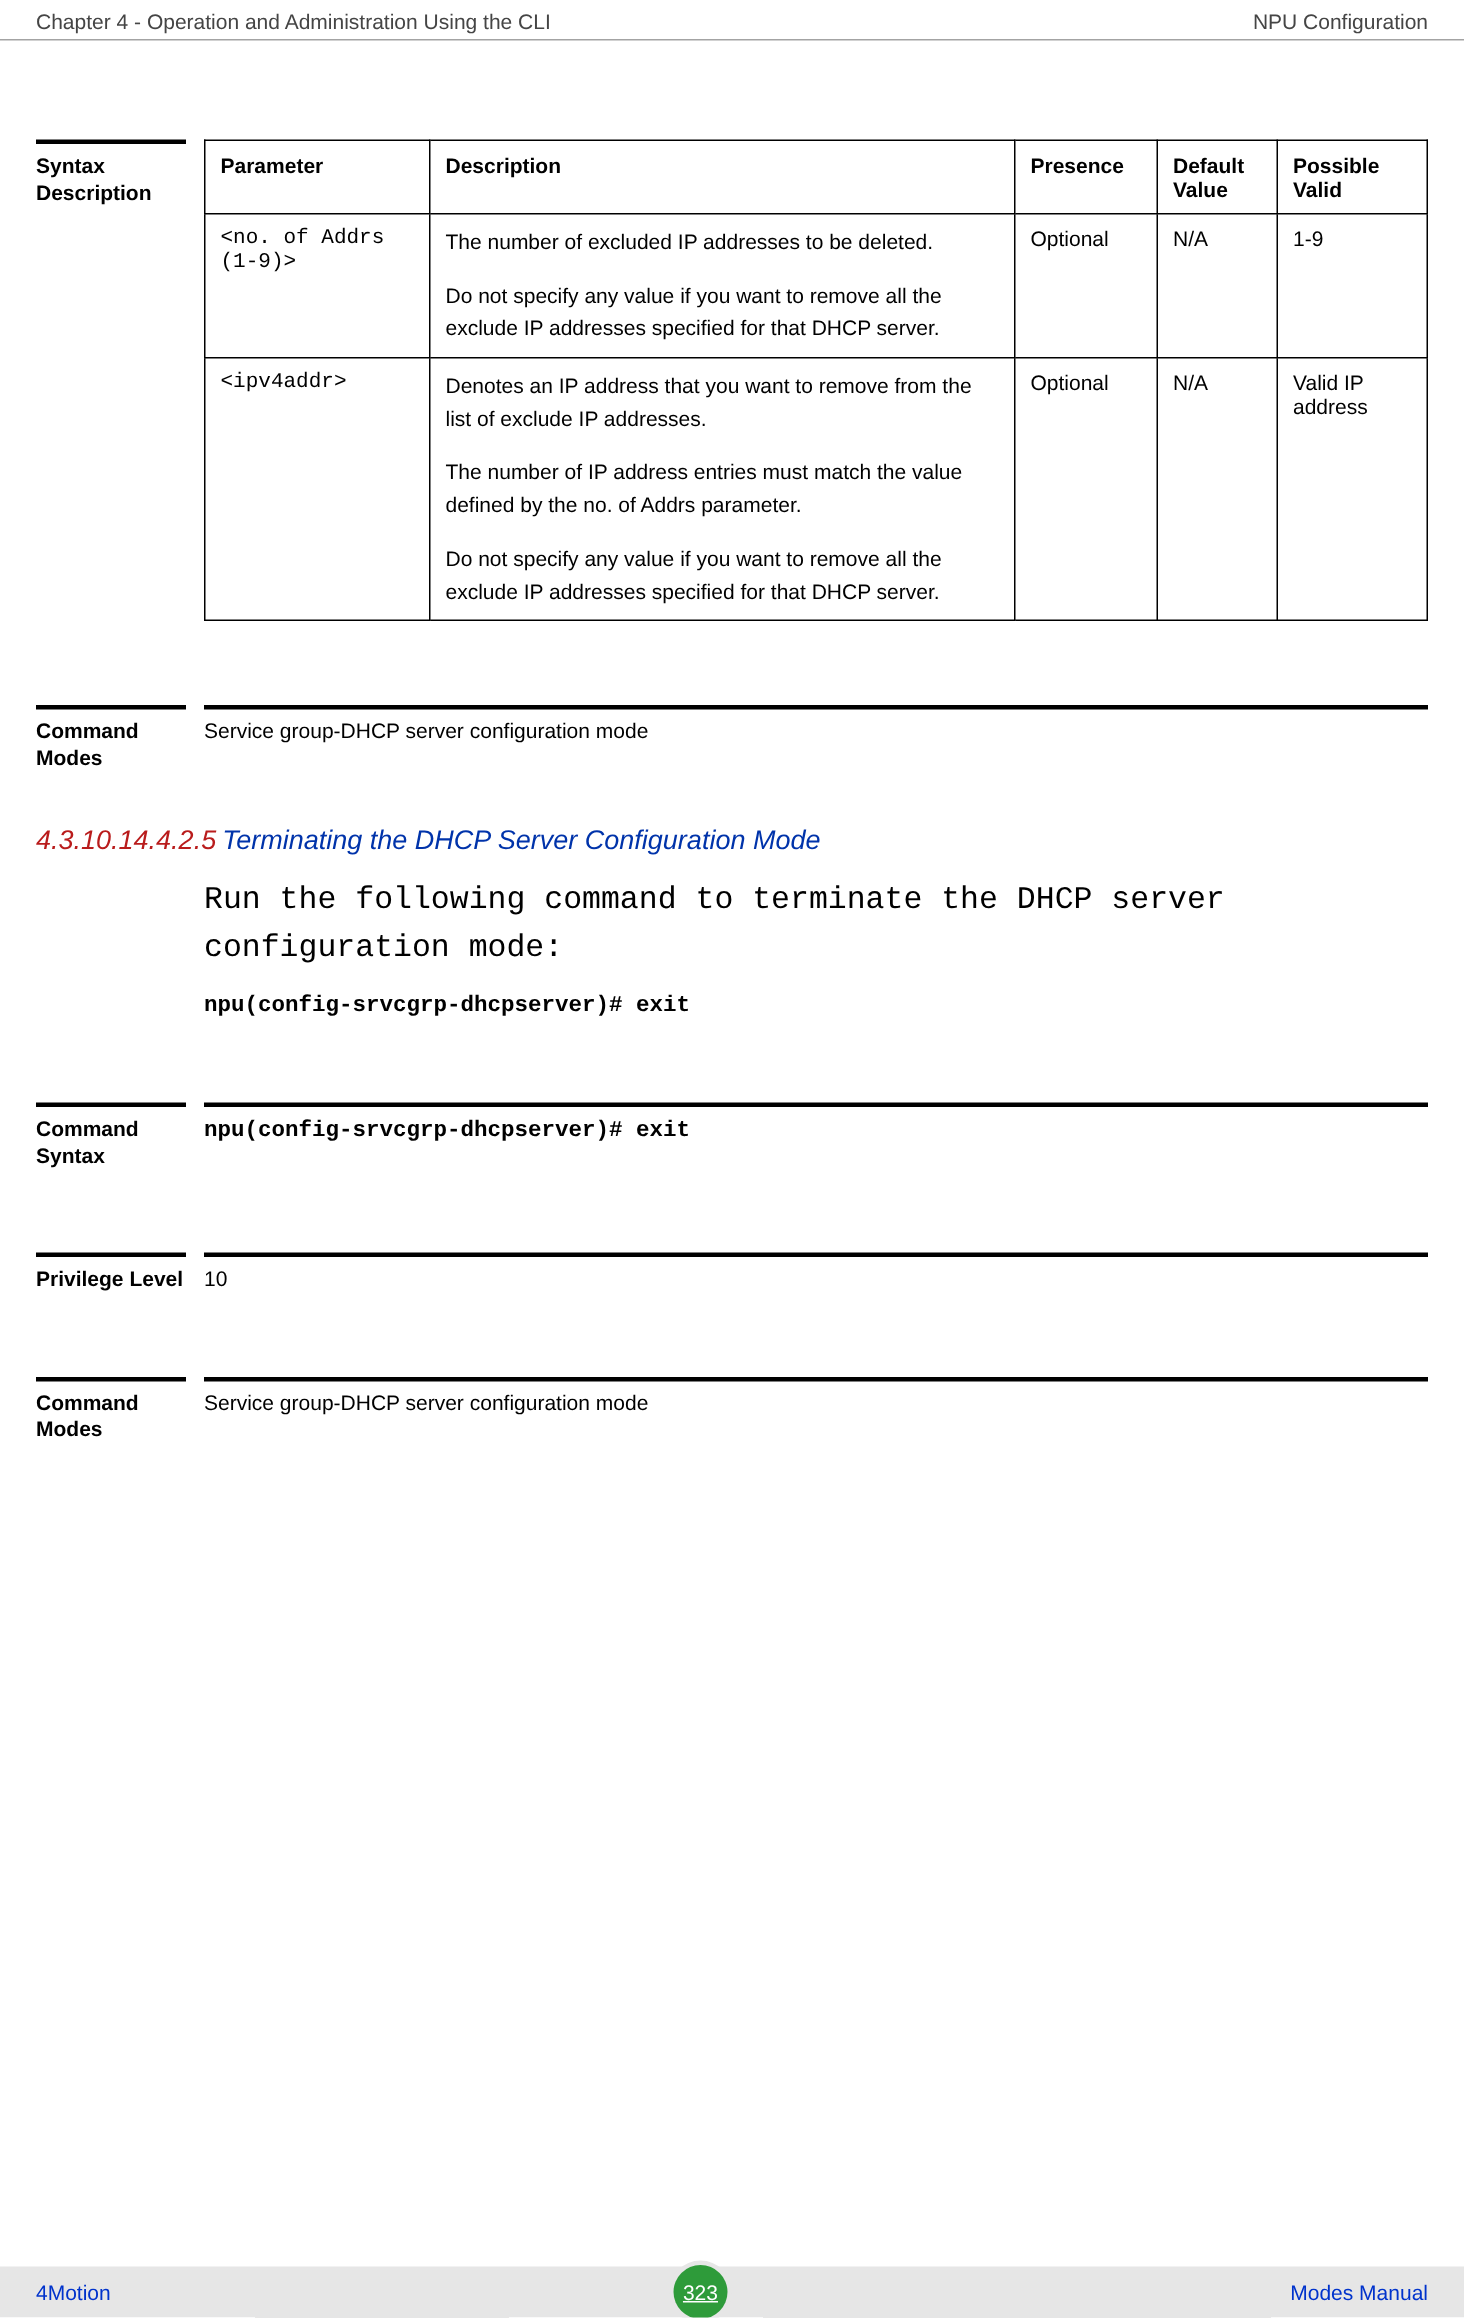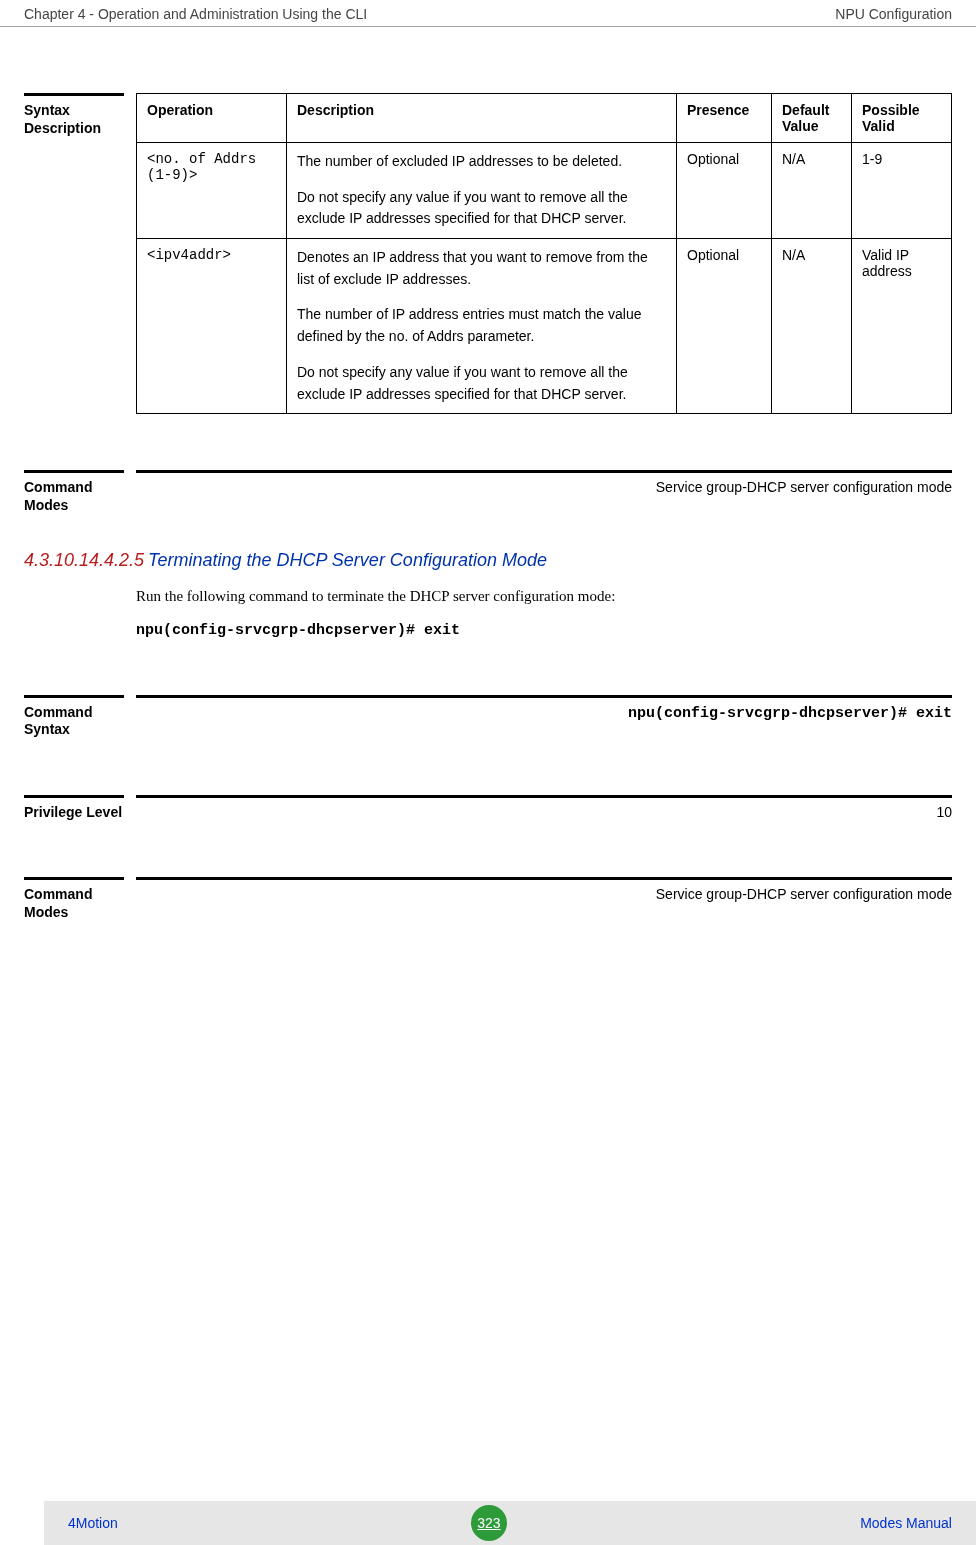--- a/index.html
+++ b/index.html
@@ -43,21 +43,20 @@
     padding-top: 6px;
     margin-right: 12px;
   }
   .section-body {
     flex: 1;
     font-size: 14px;
   }
   .section-body.bordered {
     border-top: 3px solid #000;
     padding-top: 6px;
-    text-align: right;
   }
   table.param-table {
     border-collapse: collapse;
     width: 100%;
     font-size: 14px;
     table-layout: fixed;
   }
   table.param-table th, table.param-table td {
     border: 1px solid #000;
     padding: 8px 10px;
@@ -96,22 +95,22 @@
     font-size: 18px;
     margin-right: 4px;
   }
   .heading-text {
     color: #0033aa;
     font-style: italic;
     font-size: 18px;
   }
   .body-text {
     margin: 14px 0 14px 112px;
-    font-family: Liberation Serif, serif;
-    font-size: 15px;
+    font-family: Liberation Mono, monospace;
+    font-size: 21px;
     line-height: 1.5;
   }
   .body-code {
     margin: 14px 0 14px 112px;
     font-family: "Courier New", Courier, monospace;
     font-weight: bold;
     font-size: 15px;
   }
   .section-body .cmd-syntax {
     font-family: "Courier New", Courier, monospace;
@@ -123,24 +122,23 @@
     bottom: 0;
     left: 0;
     right: 0;
     padding: 0;
   }
   .footer-bar {
     display: flex;
     align-items: center;
     justify-content: space-between;
     background: #e6e6e6;
-    height: 44px;
+    height: 34px;
     padding: 0 24px;
     font-size: 14px;
-    margin-left: 44px;
   }
   .footer-left {
     color: #0033cc;
   }
   .footer-right {
     color: #0033cc;
   }
   .page-badge {
     width: 36px;
     height: 36px;
@@ -174,21 +172,21 @@
         <table class="param-table">
           <colgroup>
             <col class="c1">
               <col class="c2">
               <col class="c3">
               <col class="c4">
               <col class="c5">
           </colgroup>
           <thead>
             <tr>
-              <th>Operation</th>
+              <th>Parameter</th>
               <th>Description</th>
               <th>Presence</th>
               <th>Default Value</th>
               <th>Possible Valid</th>
             </tr>
           </thead>
           <tbody>
             <tr>
               <td class="mono">&lt;no. of Addrs (1-9)&gt;</td>
               <td>

